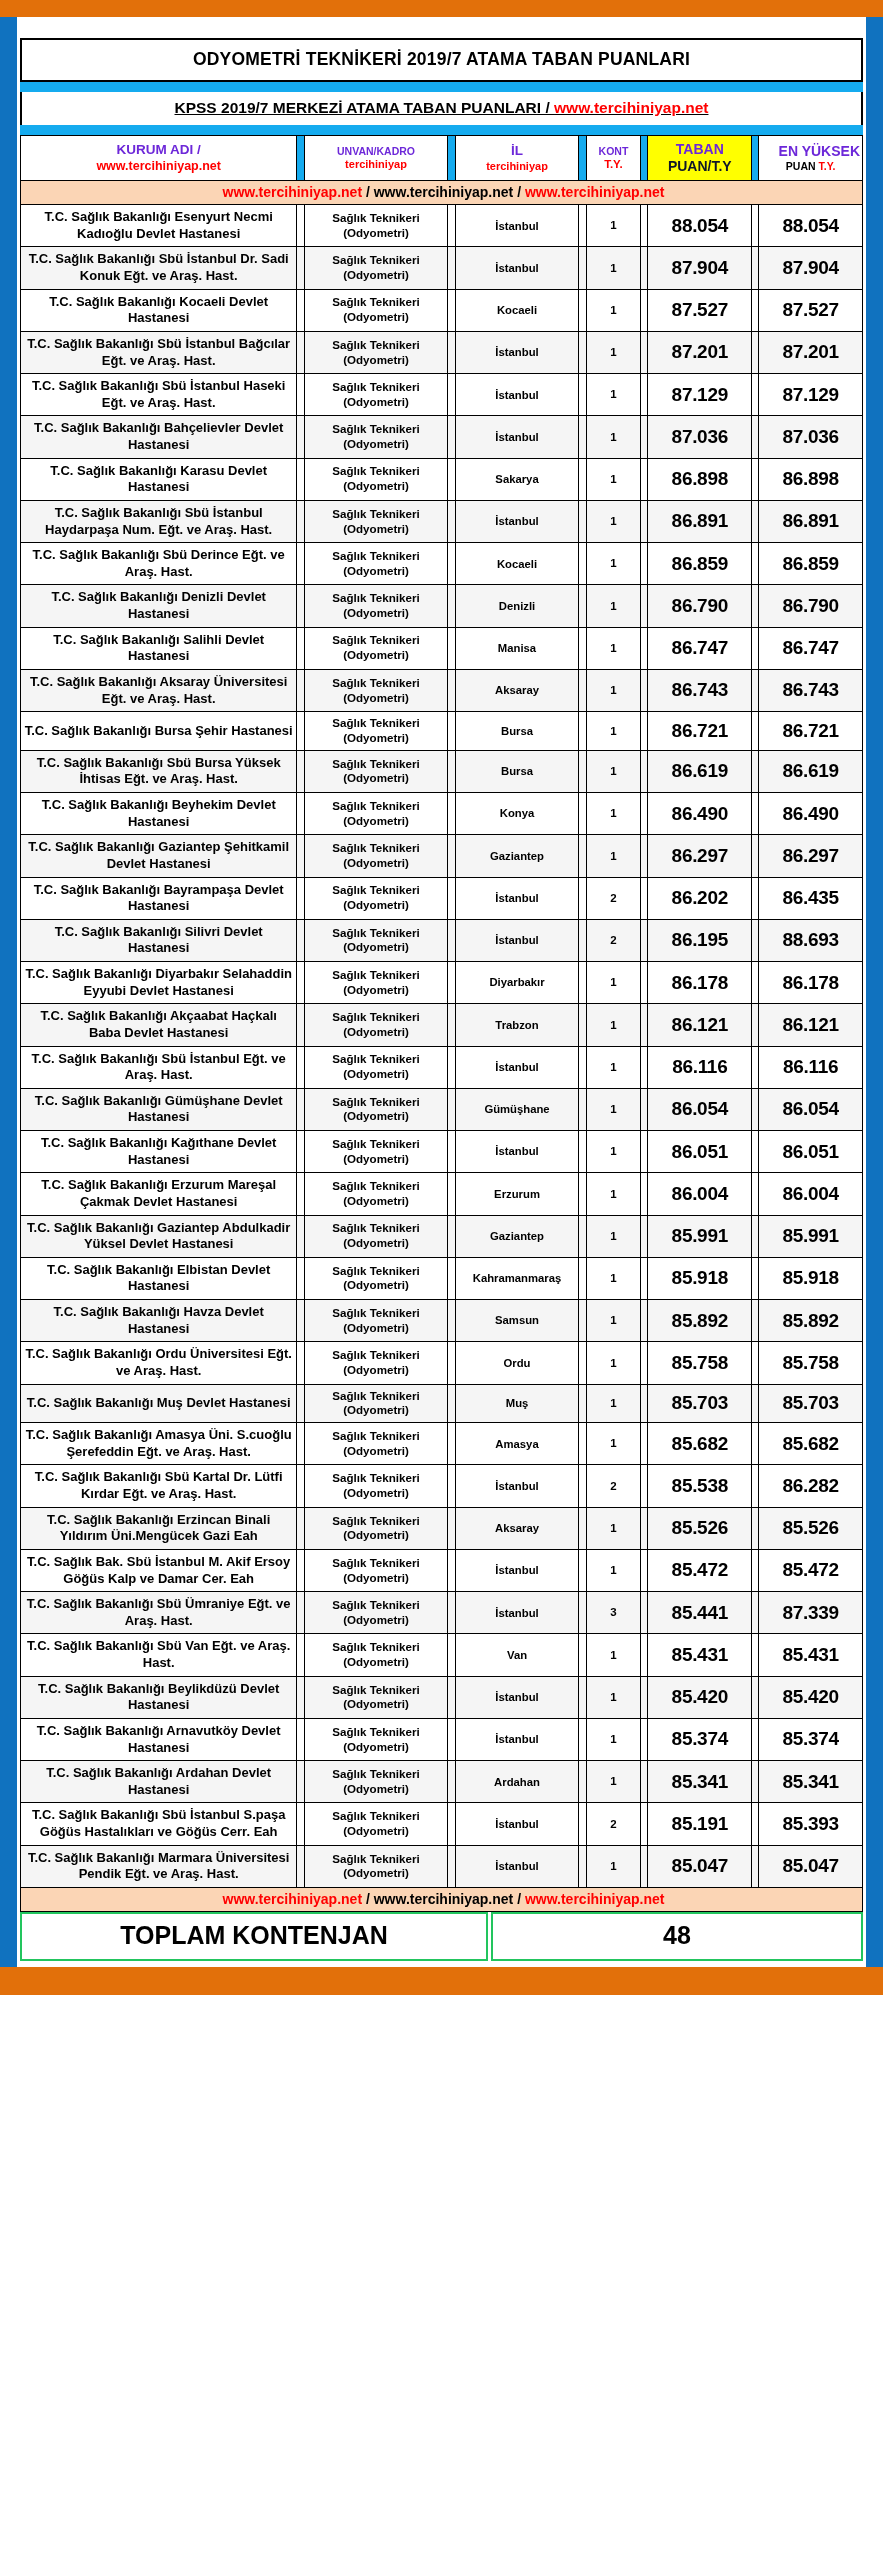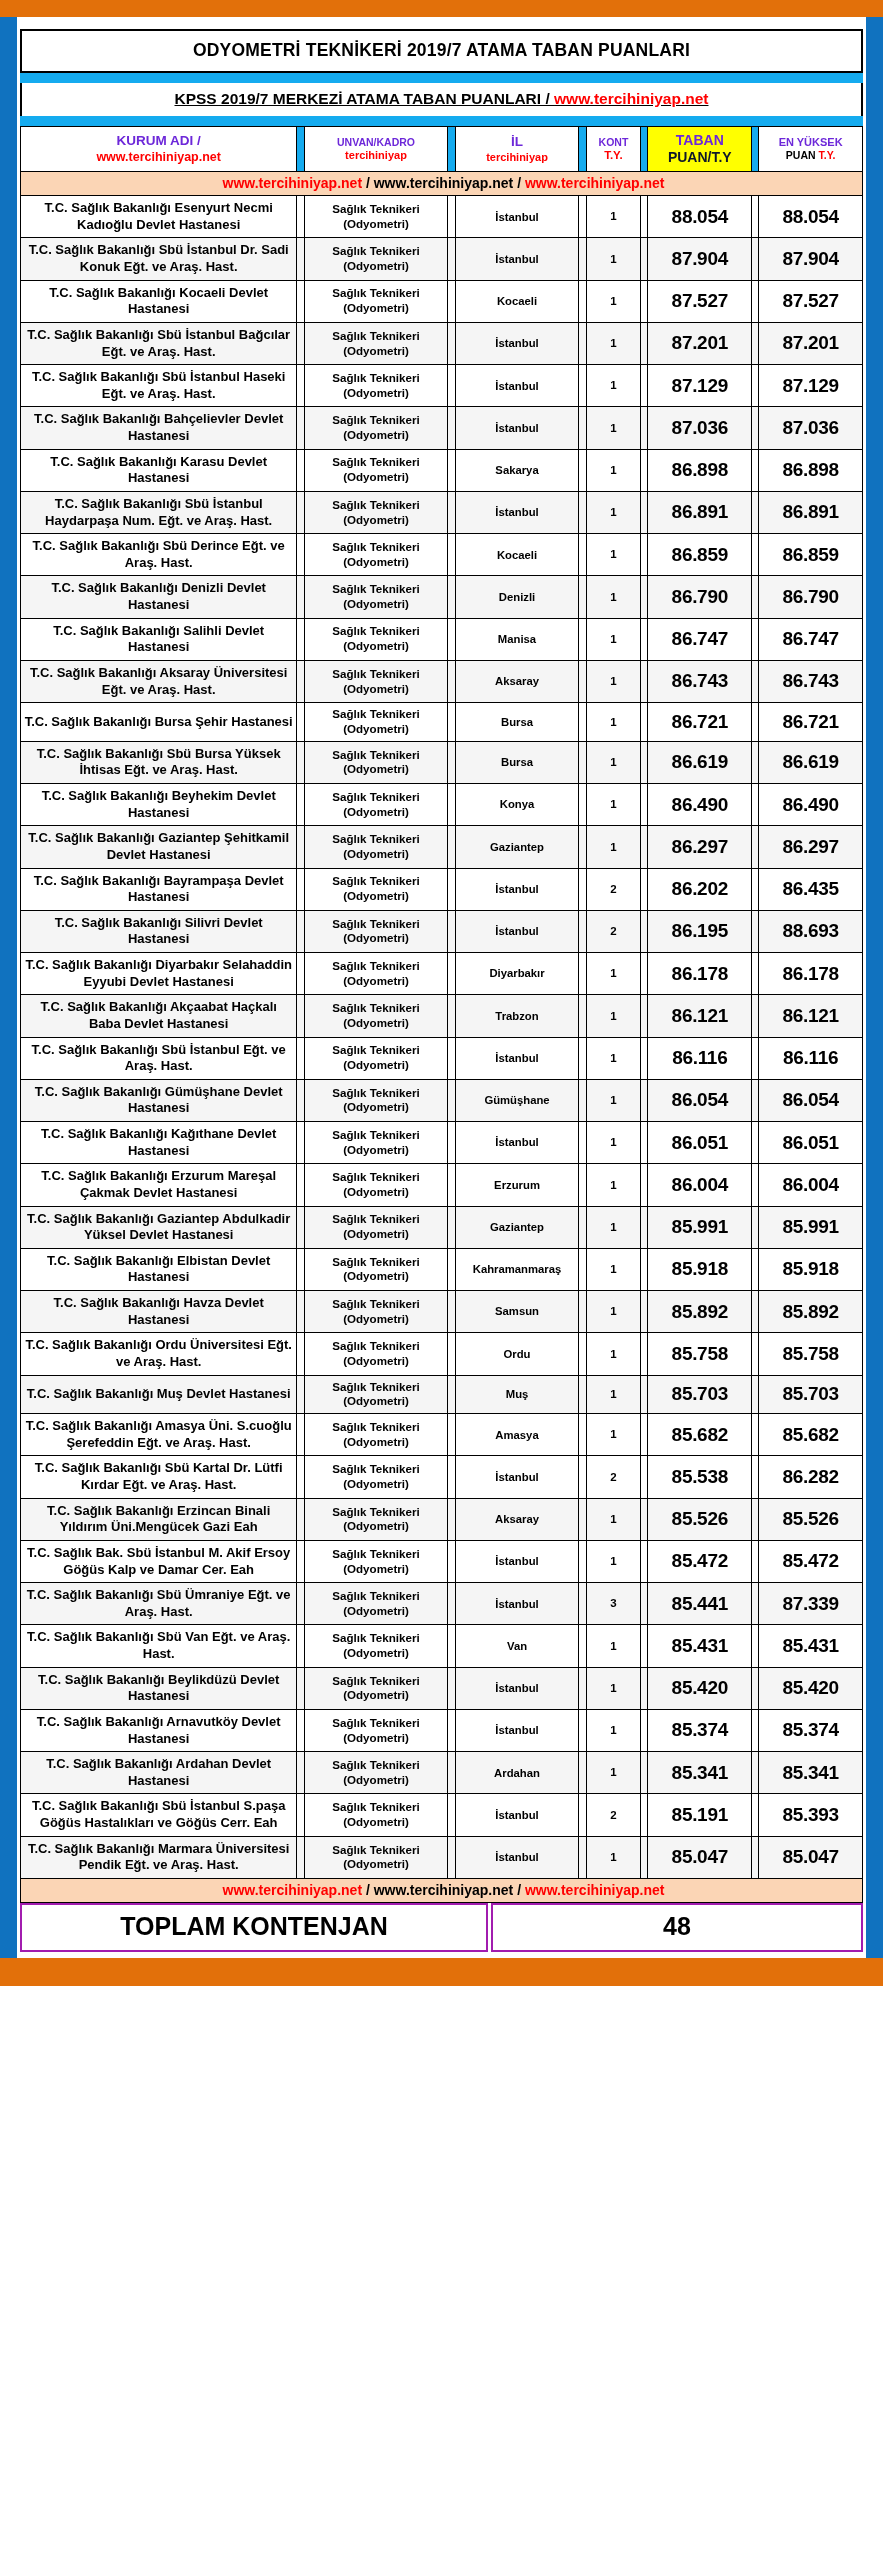--- a/index.html
+++ b/index.html
@@ -38,21 +38,21 @@
     background: #ffffff;
     padding: 0 3px;
   }
 
   
   .title-box {
     border: 2px solid #000;
     background: #ffffff;
     text-align: center;
     padding: 9px 4px 10px 4px;
-    margin-top: 12px;
+    margin-top: 21px;
   }
   .title-box .t {
     font-size: 17.5px;
     font-weight: bold;
     letter-spacing: 0.2px;
     color: #000;
   }
   .cyan-strip {
     height: 10px;
     background: #15ABEF;
@@ -116,21 +116,21 @@
   th.h-kurum .l2 { font-size: 12.5px; }
   th.h-unvan .l1 { font-size: 10.5px; }
   th.h-unvan .l2 { font-size: 11px; }
   th.h-il .l1 { font-size: 13.5px; }
   th.h-il .l2 { font-size: 11px; }
   th.h-kont .l1 { font-size: 10.5px; }
   th.h-kont .l2 { font-size: 11.5px; }
   th.h-taban { background: #FFFF00; }
   th.h-taban .l1 { font-size: 14px; }
   th.h-taban .l2 { font-size: 14px; color: #0f172a; }
-  th.h-enyuksek .l1 { font-size: 11px; }
+  th.h-enyuksek .l1 { font-size: 14px; text-align: right; }
   th.h-enyuksek .l2 { font-size: 10.5px; color:#000; }
   th.h-enyuksek .l2 .red { color:#FF0000; }
 
   
   tr.ad td {
     background: #FBD5B5;
     text-align: center;
     padding: 3px 0 4px 4px;
     font-size: 14px;
     font-weight: bold;
@@ -152,21 +152,21 @@
   td.taban { text-align: center; font-size: 19px; font-weight: bold; color:#000; letter-spacing: -0.3px;}
   td.enyuk { text-align: center; font-size: 19px; font-weight: bold; color:#000; letter-spacing: -0.3px;}
 
   
   table.total {
     border-collapse: collapse;
     width: 100%;
     table-layout: fixed;
   }
   table.total td {
-    border: 2px solid #a21caf;
+    border: 2px solid #22c55e;
     text-align: center;
     font-size: 25px;
     font-weight: bold;
     padding: 7px 0 9px 0;
     background: #fff;
     color: #000;
   }
   table.total td.lbl { width: 466px; }
   table.total td.gap { width: 5px; border: none; background:#fff; }
   table.total td.val { }

